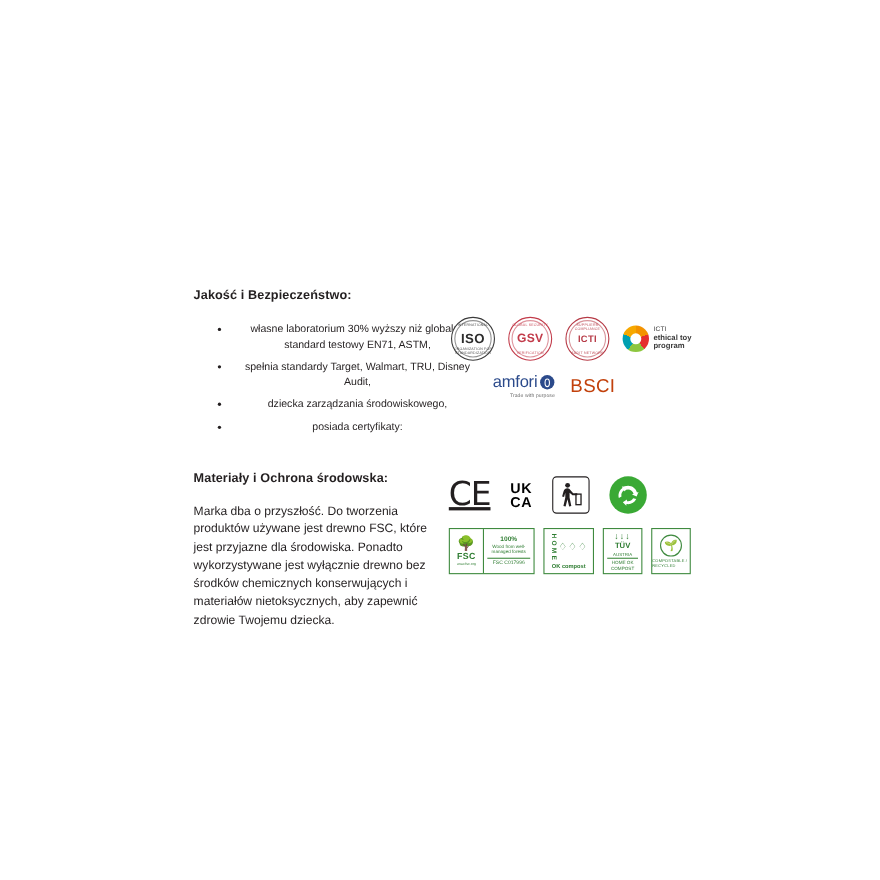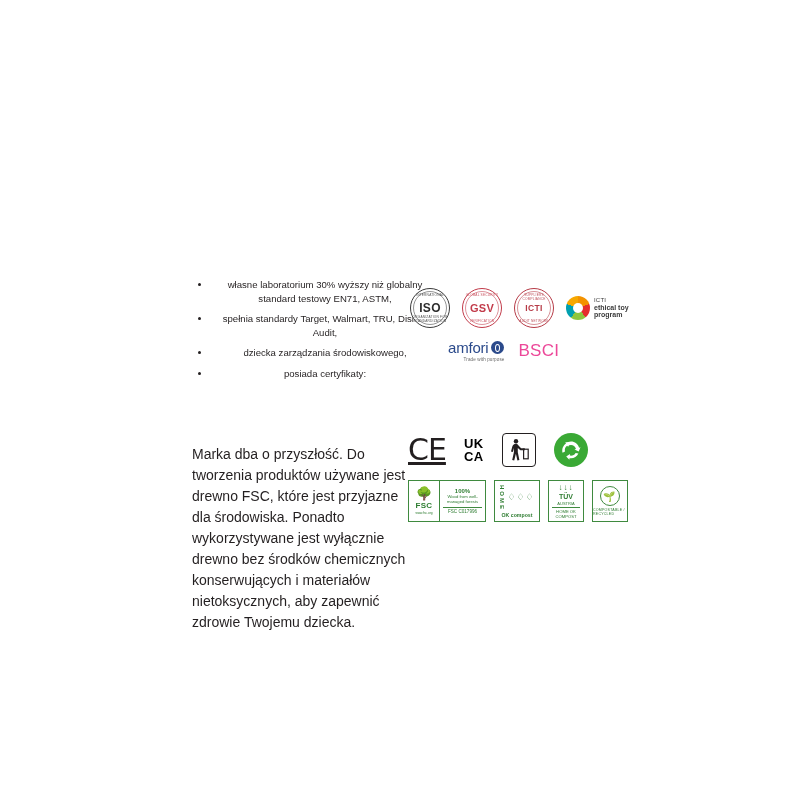--- a/index.html
+++ b/index.html
@@ -207,37 +207,37 @@
     box-sizing: border-box;
   }
   .amfori-sub {
     font-size: 4.6px;
     color: #6b6b6b;
     margin-top: 3px;
     letter-spacing: 0.1px;
   }
   .bsci-word {
     font-size: 17px;
-    color: #ec4899;
+    color: #c2410c;
     letter-spacing: 0.3px;
   }
 
   
   .section-materials {
     position: absolute;
     left: 176px;
     top: 428px;
     width: 460px;
   }
   .paragraph {
     width: 222px;
-    font-size: 14px;
+    font-size: 11px;
     line-height: 1.5;
     color: #231f20;
-    margin: 16px;
+    margin: 0;
   }
   .badges-materials {
     position: absolute;
     left: 408px;
     top: 432px;
     width: 230px;
   }
   .mrow-1 {
     display: flex;
     align-items: center;
@@ -389,20 +389,21 @@
     font-size: 10px;
   }
   .recycled .rec-label { font-size: 3.6px; letter-spacing: .2px; }
 </style>
 </head>
 <body>
 
 <div class="page">
 
   <div class="section-quality">
+    <div class="heading">Jakość i Bezpieczeństwo:</div>
     <ul class="bullets">
       <li>własne laboratorium 30% wyższy niż globalny standard testowy EN71, ASTM,</li>
       <li>spełnia standardy Target, Walmart, TRU, Disney Audit,</li>
       <li>dziecka zarządzania środowiskowego,</li>
       <li>posiada certyfikaty:</li>
     </ul>
   </div>
 
   <div class="badges-quality">
     <div class="badge-row-1">
@@ -448,20 +449,21 @@
           <span class="amfori-word">amfori</span>
           <span class="amfori-dot"></span>
         </span>
         <span class="amfori-sub">Trade with purpose</span>
       </div>
       <span class="bsci-word">BSCI</span>
     </div>
   </div>
 
   <div class="section-materials">
+    <div class="heading">Materiały i Ochrona środowska:</div>
     <p class="paragraph">Marka dba o przyszłość. Do tworzenia produktów używane jest drewno FSC, które jest przyjazne dla środowiska. Ponadto wykorzystywane jest wyłącznie drewno bez środków chemicznych konserwujących i materiałów nietoksycznych, aby zapewnić zdrowie Twojemu dziecka.</p>
   </div>
 
   <div class="badges-materials">
     <div class="mrow-1">
 
       <span class="ce-mark">CE</span>
 
       <span class="ukca">
         <span style="display:block">UK</span>

